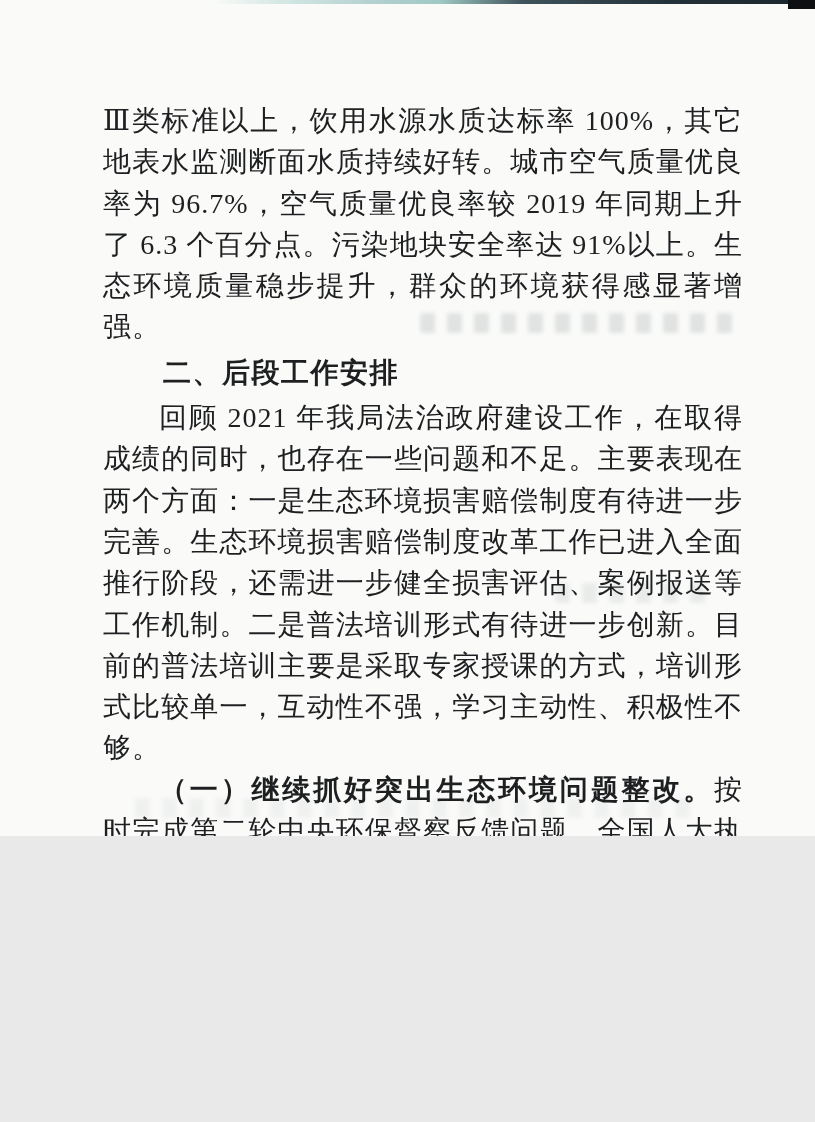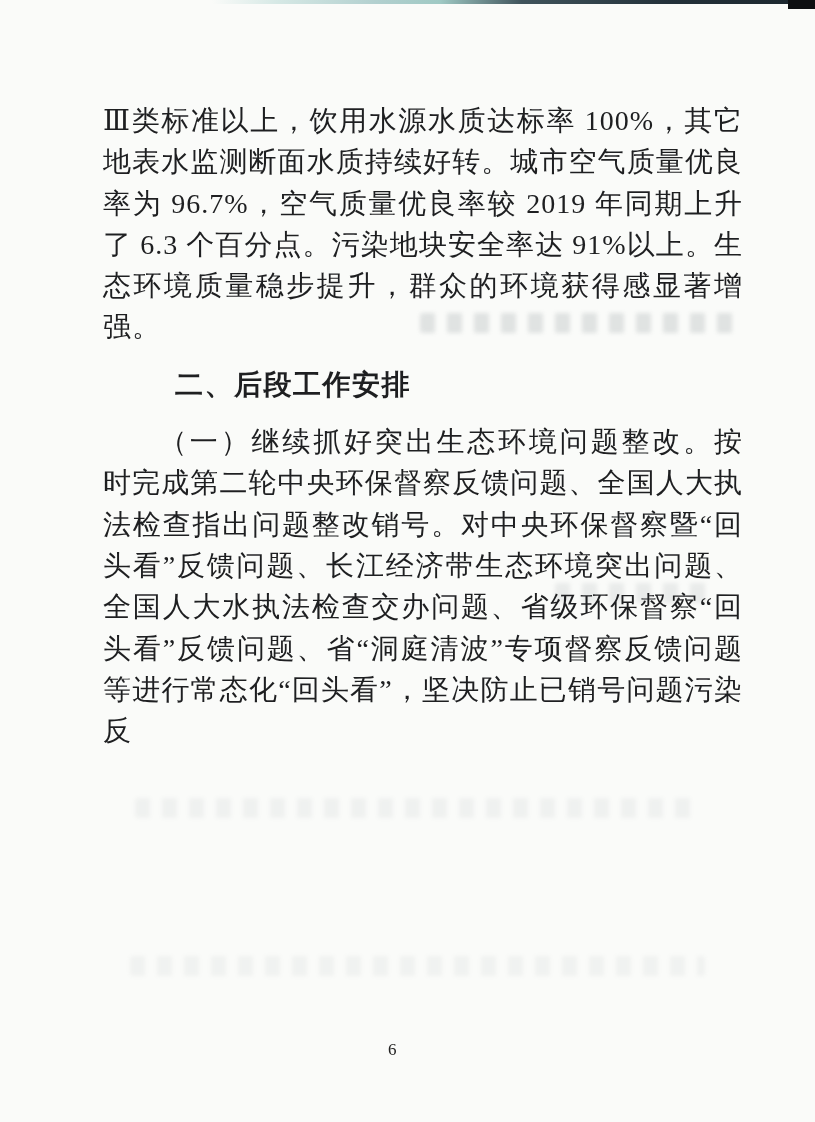--- a/index.html
+++ b/index.html
@@ -3,21 +3,21 @@
 <meta charset="utf-8">
 <style>
   html, body {
     margin: 0;
     padding: 0;
     background: #e9e9e9;
   }
   .page {
     position: relative;
     width: 815px;
-    height: 1122px;
+    height: 836px;
     margin: 0;
     overflow: hidden;
     background: var(--paper, #fafbf9);
     font-family: "Liberation Serif", "DejaVu Serif", serif;
     color: var(--ink, #1e1f21);
   }
   
   .scan-strip {
     position: absolute;
     top: 0; left: 0;
@@ -65,31 +65,31 @@
     letter-spacing: 1px;
   }
   .content p {
     margin: 0;
     padding: 0;
   }
   .content p.indent {
     text-indent: 2em;
   }
   .content h2 {
-    margin: 16px;
+    margin: 4px;
     padding: 0;
     font-size: 28px;
     line-height: 41.3px;
     font-weight: 700;
     font-family: "Liberation Sans", "DejaVu Sans", sans-serif;
     text-indent: 2em;
     letter-spacing: 1.5px;
   }
   .lead {
-    font-weight: 400;
+    font-weight: 700;
     font-family: "Liberation Sans", "DejaVu Sans", sans-serif;
     letter-spacing: 1.5px;
   }
   .page-number {
     position: absolute;
     left: 388px;
     top: 1040px;
     font-size: 17px;
     line-height: 20px;
     color: #222;
@@ -108,20 +108,21 @@
   <div class="ghost g2"></div>
   <div class="ghost g3"></div>
   <div class="ghost g4"></div>
 
   <div class="content">
 
     <p>Ⅲ类标准以上，饮用水源水质达标率 100%，其它地表水监测断面水质持续好转。城市空气质量优良率为 96.7%，空气质量优良率较 2019 年同期上升了 6.3 个百分点。污染地块安全率达 91%以上。生态环境质量稳步提升，群众的环境获得感显著增强。</p>
 
     <h2>二、后段工作安排</h2>
 
+    <p class="indent">回顾 2021 年我局法治政府建设工作，在取得成绩的同时，也存在一些问题和不足。主要表现在两个方面：一是生态环境损害赔偿制度有待进一步完善。生态环境损害赔偿制度改革工作已进入全面推行阶段，还需进一步健全损害评估、案例报送等工作机制。二是普法培训形式有待进一步创新。目前的普法培训主要是采取专家授课的方式，培训形式比较单一，互动性不强，学习主动性、积极性不够。</p>
 
 
     <p class="indent"><span class="lead">（一）继续抓好突出生态环境问题整改。</span><span>按时完成第二轮中央环保督察反馈问题、全国人大执法检查指出问题整改销号。对中央环保督察暨“回头看”反馈问题、长江经济带生态环境突出问题、全国人大水执法检查交办问题、省级环保督察“回头看”反馈问题、省“洞庭清波”专项督察反馈问题等进行常态化“回头看”，坚决防止已销号问题污染反</span></p>
 
   </div>
 
   <div class="page-number">6</div>
 
 </div>
 

